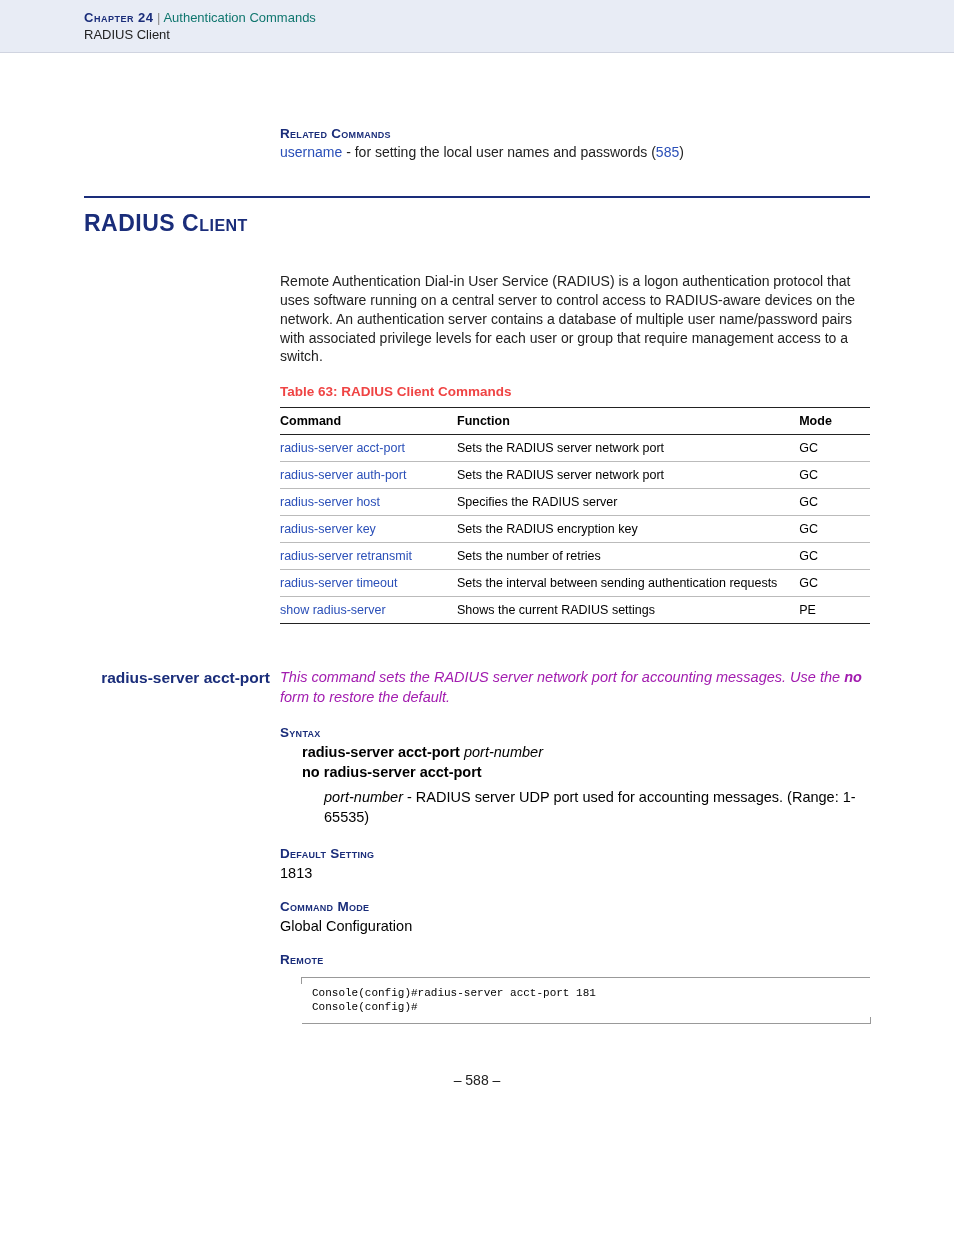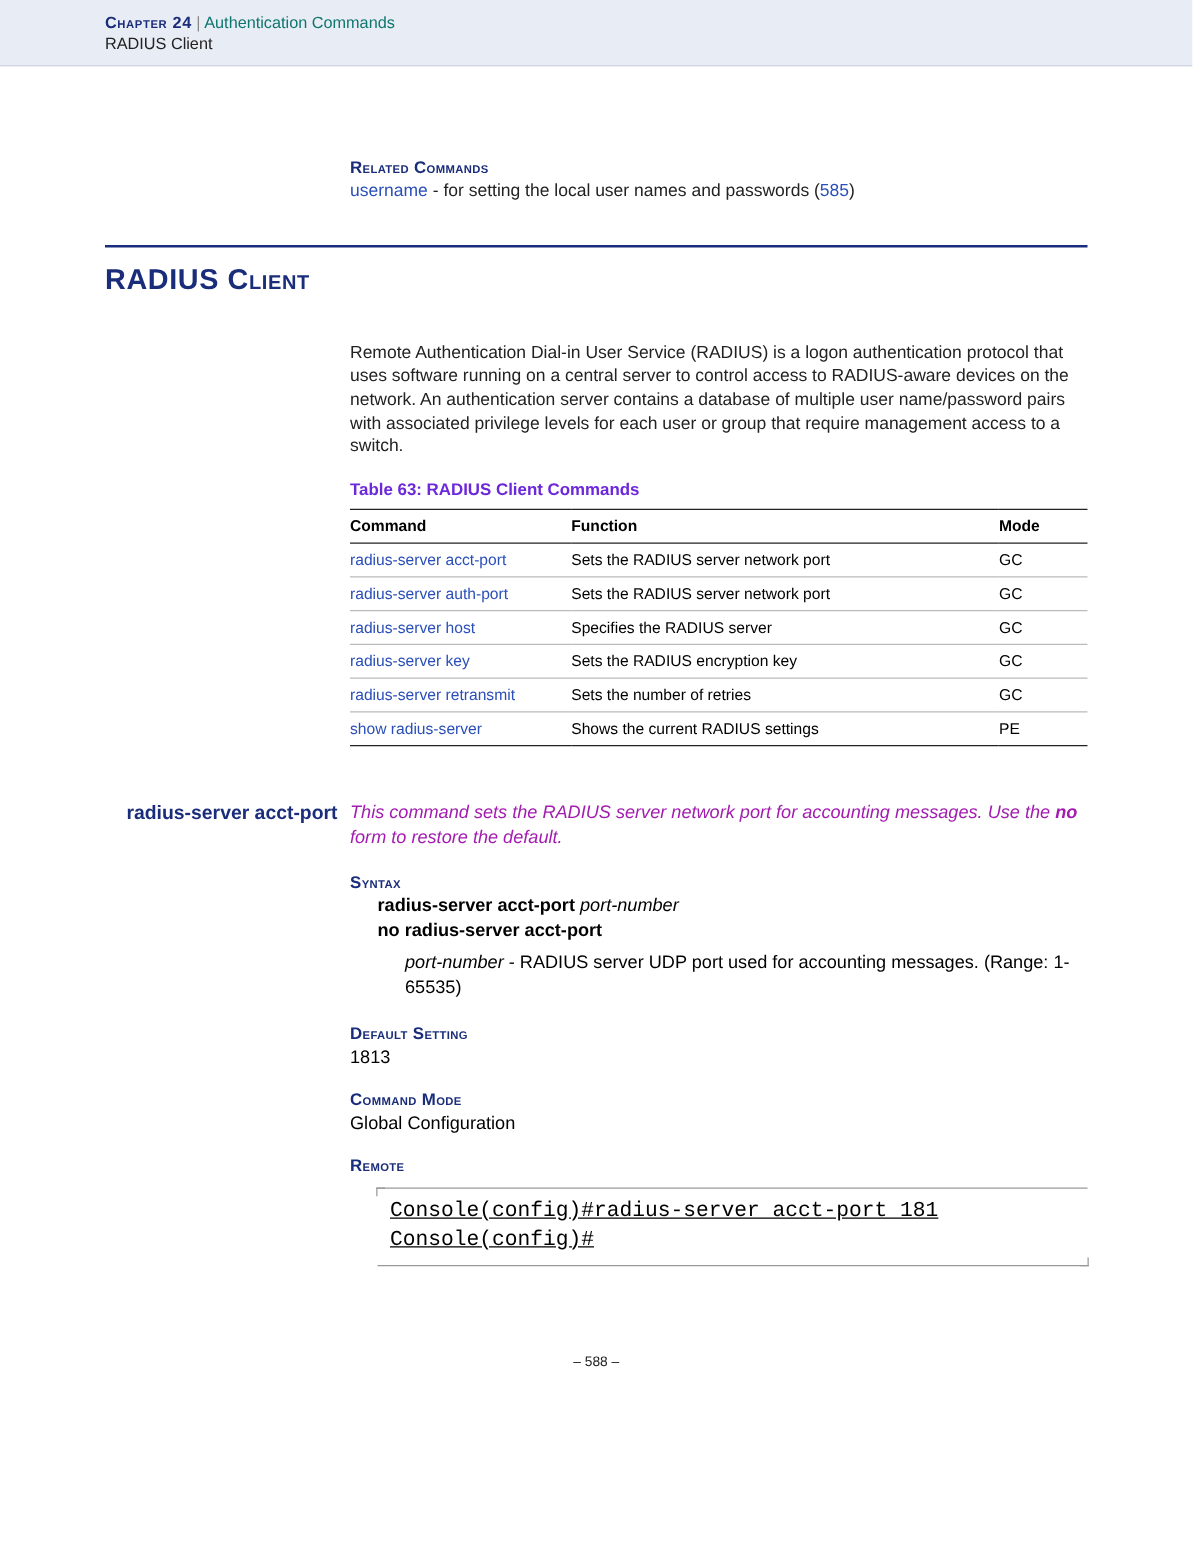--- a/index.html
+++ b/index.html
@@ -36,21 +36,21 @@
     .hr-section { border: 0; border-top: 2px solid #1a2d7a; margin: 34px 0 12px 0; }
     .section-title {
       color: #1a2d7a;
       font-variant: small-caps;
       font-weight: bold;
       font-size: 23px;
       letter-spacing: 0.5px;
       margin: 0 0 12px 0;
     }
     .table-caption {
-      color: #6d28d9;
+      color: #ef4444;
       font-weight: bold;
       font-size: 13.5px;
       margin: 18px 0 8px 0;
     }
     table.commands {
       width: 100%;
       border-collapse: collapse;
       font-size: 12.5px;
     }
     table.commands th {
@@ -95,43 +95,42 @@
     .param-desc { font-size: 14.5px; margin: 8px 0 4px 44px; line-height: 1.35; }
     .param-desc .arg { font-style: italic; }
     .value-text { font-size: 14.5px; margin: 2px 0; }
     .example-box {
       border: 1px solid #999;
       border-left: 0;
       border-right: 0;
       position: relative;
       padding: 8px 10px;
       font-family: "Courier New", monospace;
-      font-size: 17px;
+      font-size: 11px;
       line-height: 1.35;
       white-space: pre;
-      margin: 10px 0 0 22px;
-      text-decoration: underline;
+      margin: 10px 0 12px 22px;
     }
     .example-box::before {
       content: "";
       position: absolute;
       top: -1px; left: -1px;
       width: 6px; height: 6px;
       border-top: 1px solid #999;
       border-left: 1px solid #999;
     }
     .example-box::after {
       content: "";
       position: absolute;
       bottom: -1px; right: -1px;
       width: 6px; height: 6px;
       border-bottom: 1px solid #999;
       border-right: 1px solid #999;
     }
-    .page-num { text-align: center; font-size: 11px; color: #222; margin-top: 71px; }
+    .page-num { text-align: center; font-size: 14px; color: #222; margin-top: 36px; }
   </style>
 </head>
 <body>
 
 <div class="header-band">
   <div class="chapter-line">
     <span class="chapter-bold">Chapter 24</span>
     <span class="chapter-sep">|</span>
     <span class="chapter-title">Authentication Commands</span>
   </div>
@@ -184,20 +183,25 @@
             <td class="cmd">radius-server key</td>
             <td>Sets the RADIUS encryption key</td>
             <td>GC</td>
           </tr>
           <tr>
             <td class="cmd">radius-server retransmit</td>
             <td>Sets the number of retries</td>
             <td>GC</td>
           </tr>
           <tr>
+            <td class="cmd">radius-server timeout</td>
+            <td>Sets the interval between sending authentication requests</td>
+            <td>GC</td>
+          </tr>
+          <tr>
             <td class="cmd">show radius-server</td>
             <td>Shows the current RADIUS settings</td>
             <td>PE</td>
           </tr>
         </tbody>
     </table>
   </div>
 
   <div class="cmd-block">
     <div class="cmd-row">

